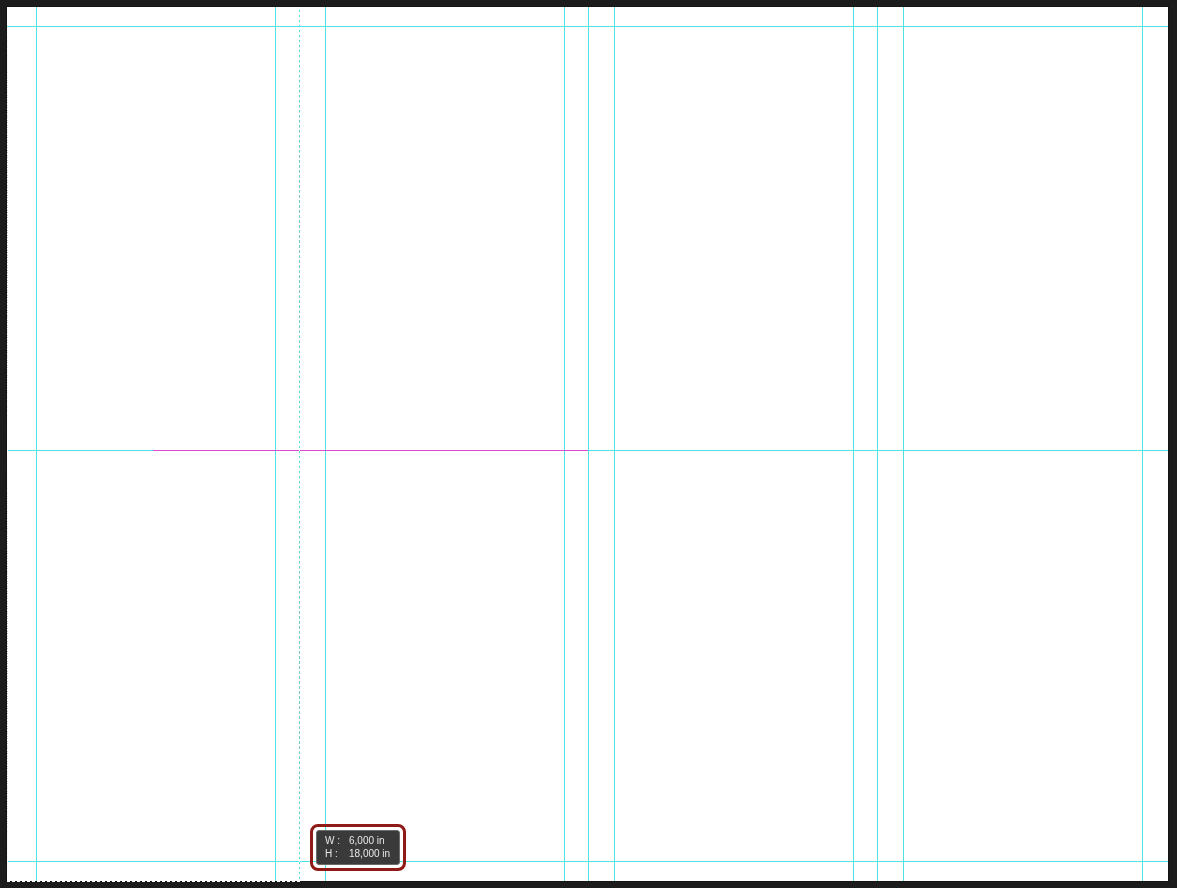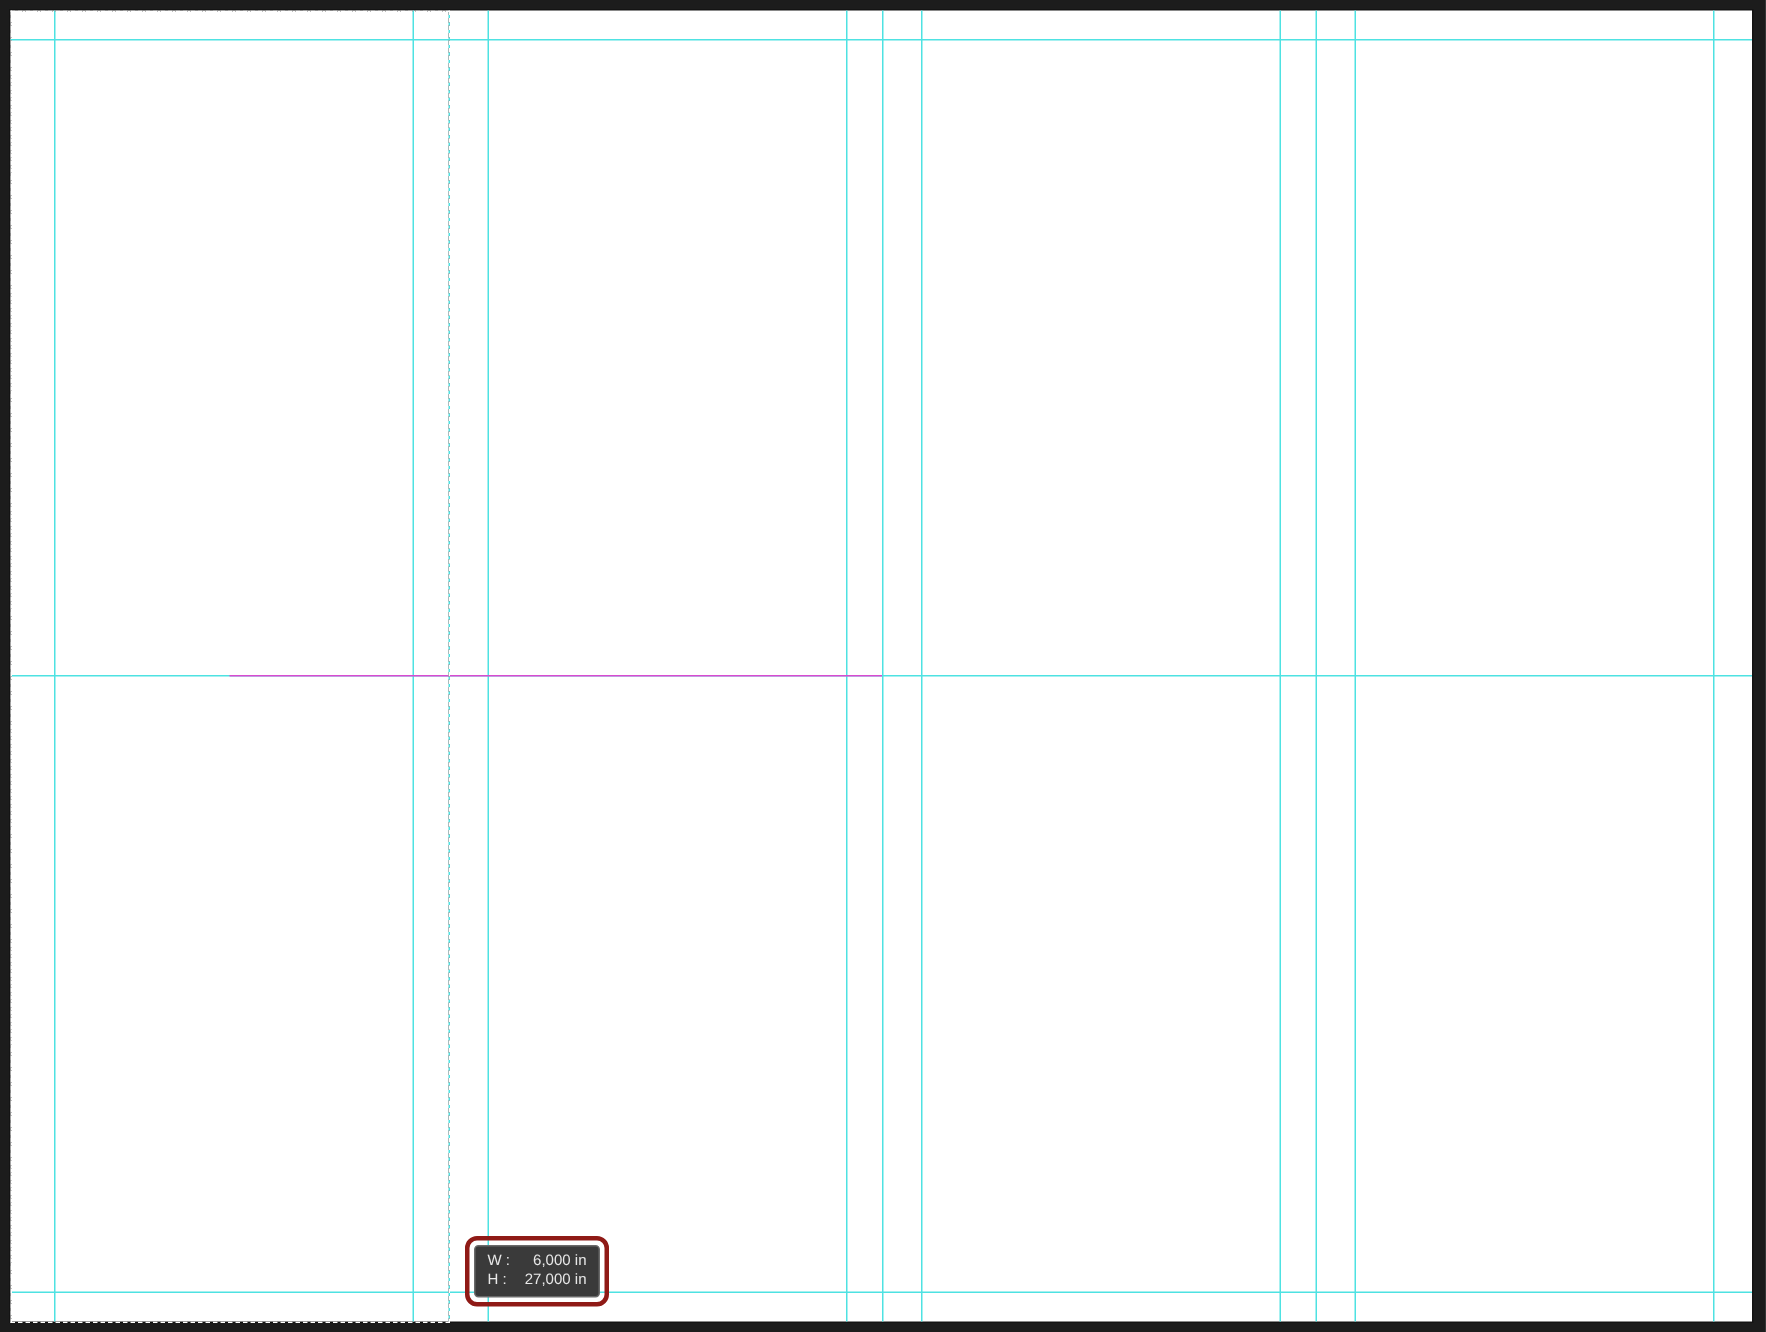--- a/index.html
+++ b/index.html
@@ -83,21 +83,21 @@
     color: #e8e8e8;
     border: 1px solid #6a6a6a;
     border-radius: 3px;
     padding: 3px 8px 4px 8px;
     font-size: 10px;
     line-height: 13px;
     white-space: nowrap;
   }
   .tooltip .row { display: flex; gap: 6px; }
   .tooltip .lbl { width: 18px; }
-  .tooltip .val { min-width: 42px; text-align: right; }
+  .tooltip .val { min-width: 42px; }
 </style>
 </head>
 <body>
 
 <div class="viewport">
 
   <div class="page">
 
     <div class="guide-v" style="left:29px"></div>
     <div class="guide-v" style="left:268px"></div>
@@ -122,18 +122,18 @@
   </div>
 
   <div class="tooltip-wrap" style="left:310px; top:824px;">
     <div class="tooltip">
       <div class="row">
         <span class="lbl">W :</span>
         <span class="val">6,000 in</span>
       </div>
       <div class="row">
         <span class="lbl">H :</span>
-        <span class="val">27,000 in</span>
+        <span class="val">18,000 in</span>
       </div>
     </div>
   </div>
 
 </div>
 
 </body></html>

